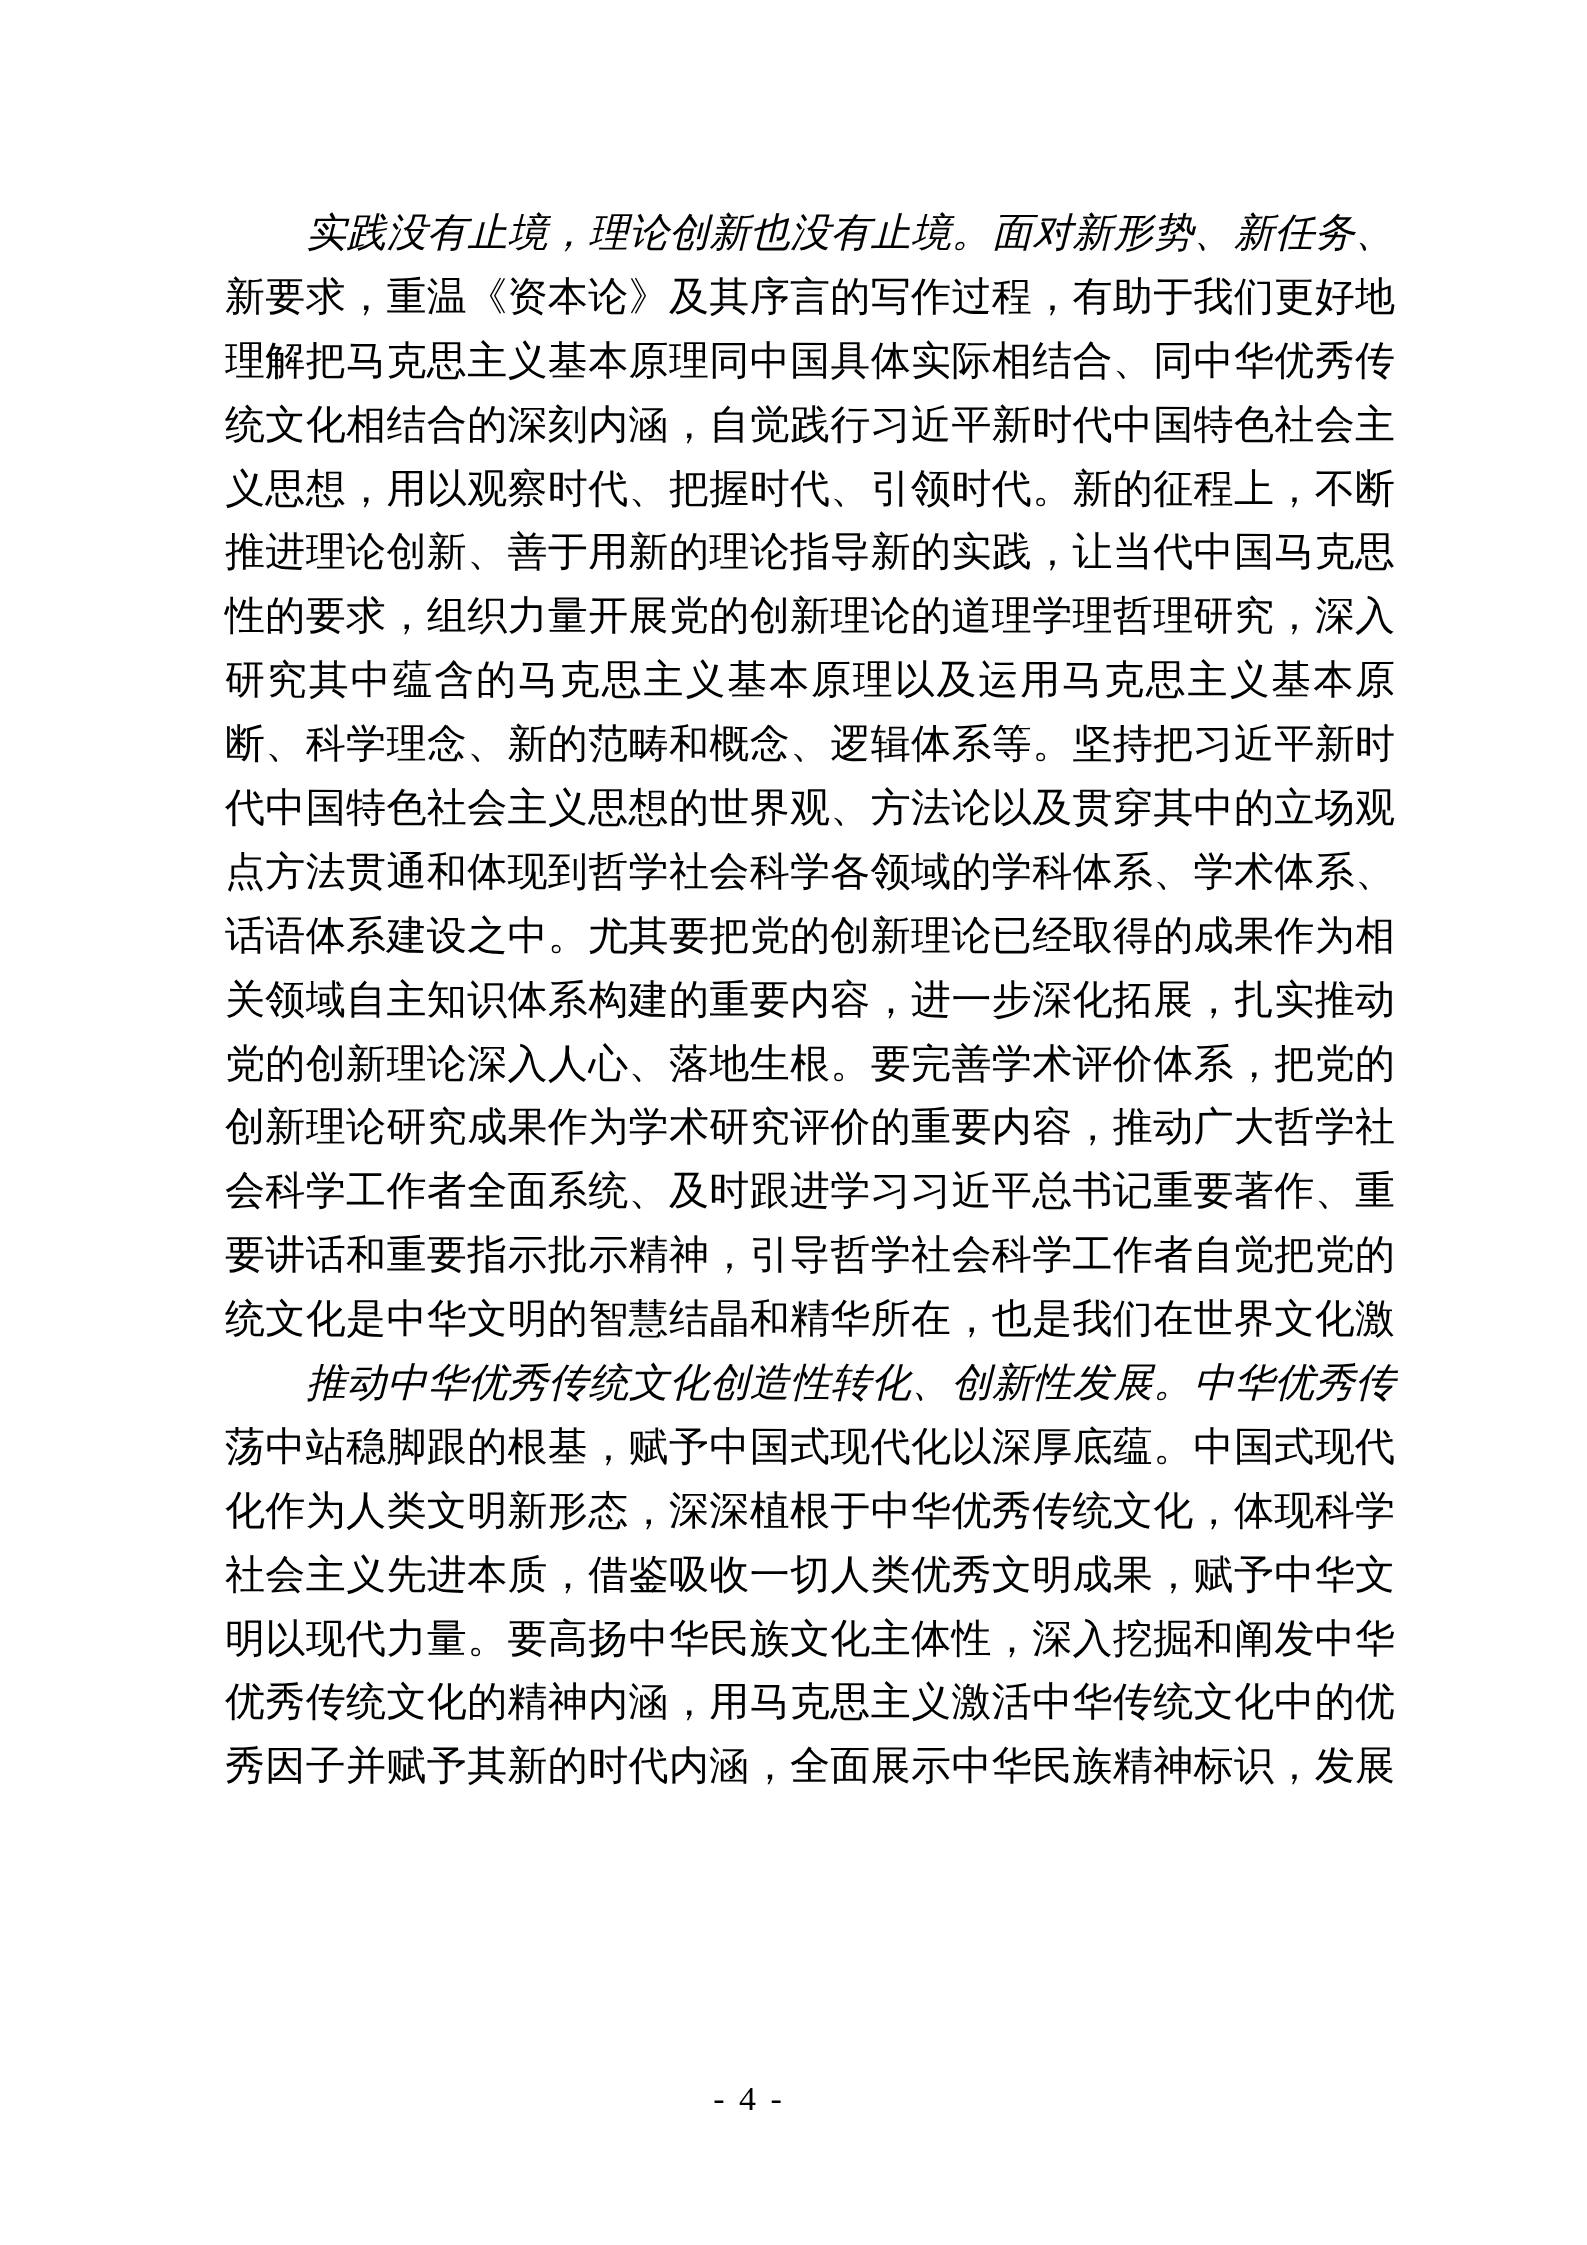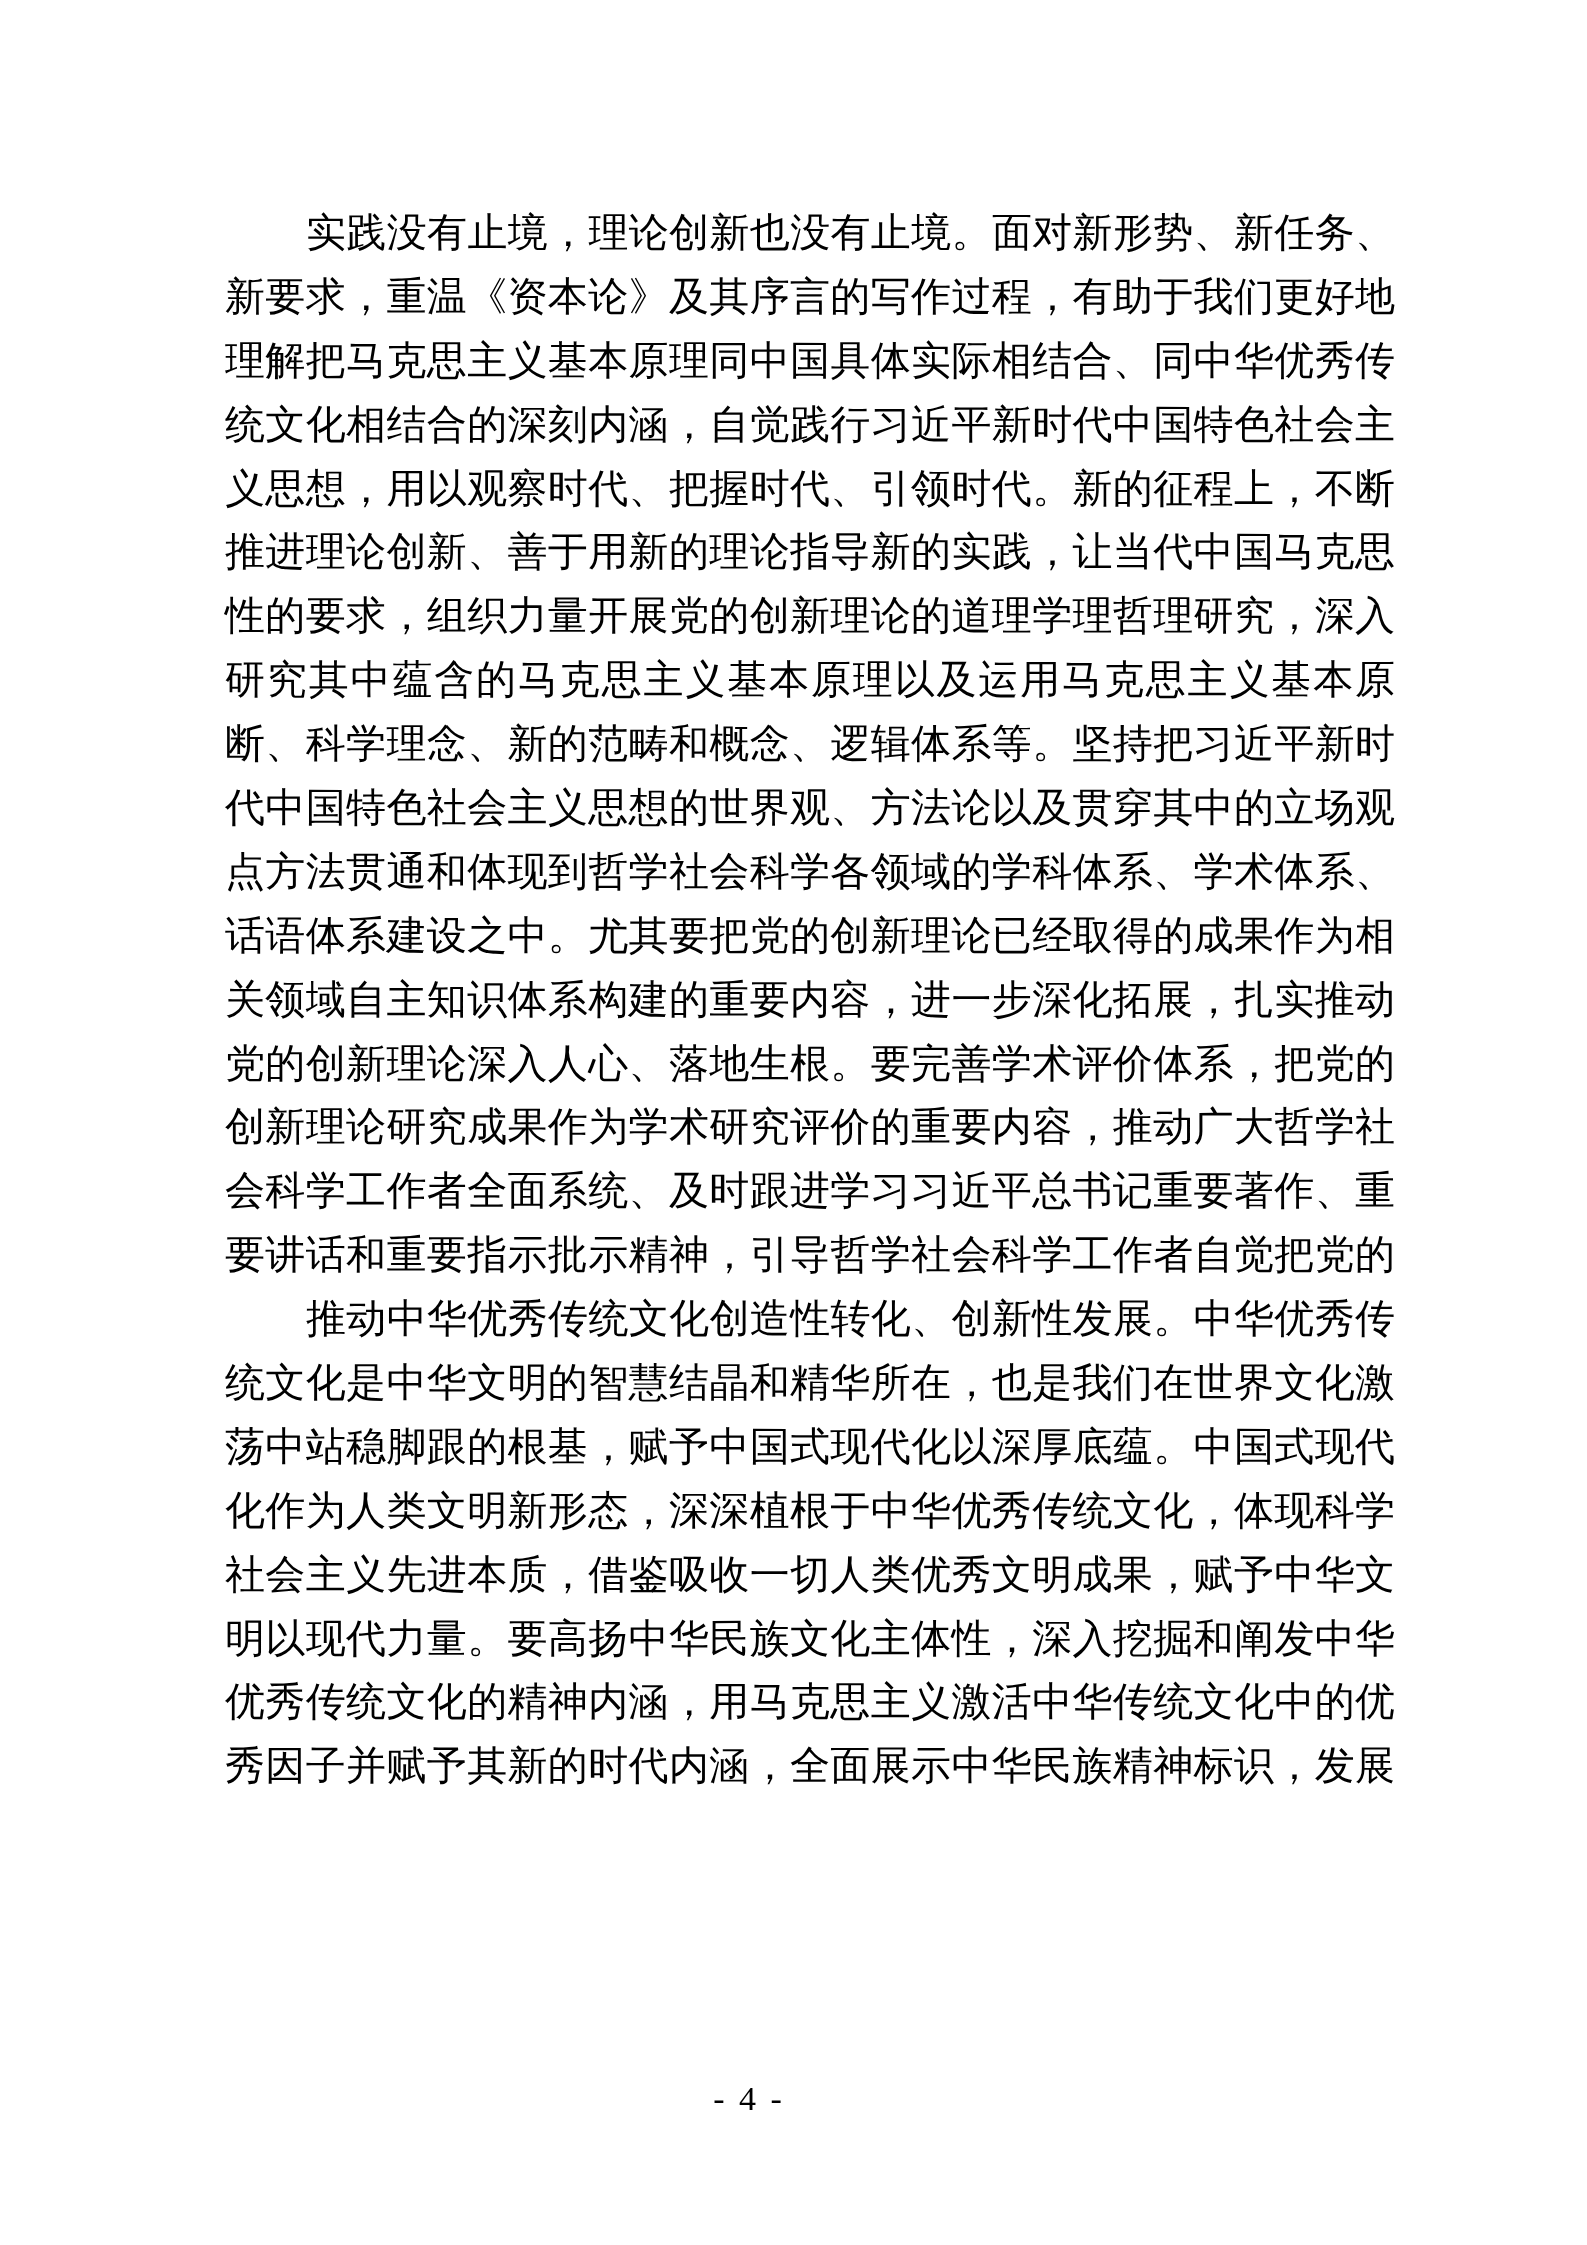--- a/index.html
+++ b/index.html
@@ -26,20 +26,21 @@
   }
   .line {
     height: 63.9px;
     text-align: justify;
     text-align-last: justify;
     white-space: nowrap;
     overflow: visible;
   }
   .line.indent {
     text-indent: 81px;
+    font-style: italic;
   }
   .line.para-end {
     text-align-last: left;
   }
   .footer {
     position: absolute;
     top: 2080px;
     left: 749px;
     transform: translateX(-50%);
     font-size: 34px;
@@ -63,22 +64,22 @@
     <div class="line">研究其中蕴含的马克思主义基本原理以及运用马克思主义基本原</div>
     <div class="line">断、科学理念、新的范畴和概念、逻辑体系等。坚持把习近平新时</div>
     <div class="line">代中国特色社会主义思想的世界观、方法论以及贯穿其中的立场观</div>
     <div class="line">点方法贯通和体现到哲学社会科学各领域的学科体系、学术体系、</div>
     <div class="line">话语体系建设之中。尤其要把党的创新理论已经取得的成果作为相</div>
     <div class="line">关领域自主知识体系构建的重要内容，进一步深化拓展，扎实推动</div>
     <div class="line">党的创新理论深入人心、落地生根。要完善学术评价体系，把党的</div>
     <div class="line">创新理论研究成果作为学术研究评价的重要内容，推动广大哲学社</div>
     <div class="line">会科学工作者全面系统、及时跟进学习习近平总书记重要著作、重</div>
     <div class="line">要讲话和重要指示批示精神，引导哲学社会科学工作者自觉把党的</div>
+    <div class="line">统文化是中华文明的智慧结晶和精华所在，也是我们在世界文化激</div>
     <div class="line indent">推动中华优秀传统文化创造性转化、创新性发展。中华优秀传</div>
-    <div class="line">统文化是中华文明的智慧结晶和精华所在，也是我们在世界文化激</div>
     <div class="line">荡中站稳脚跟的根基，赋予中国式现代化以深厚底蕴。中国式现代</div>
     <div class="line">化作为人类文明新形态，深深植根于中华优秀传统文化，体现科学</div>
     <div class="line">社会主义先进本质，借鉴吸收一切人类优秀文明成果，赋予中华文</div>
     <div class="line">明以现代力量。要高扬中华民族文化主体性，深入挖掘和阐发中华</div>
     <div class="line">优秀传统文化的精神内涵，用马克思主义激活中华传统文化中的优</div>
     <div class="line">秀因子并赋予其新的时代内涵，全面展示中华民族精神标识，发展</div>
   </div>
   <div class="footer">- 4 -</div>
 </div>
 

